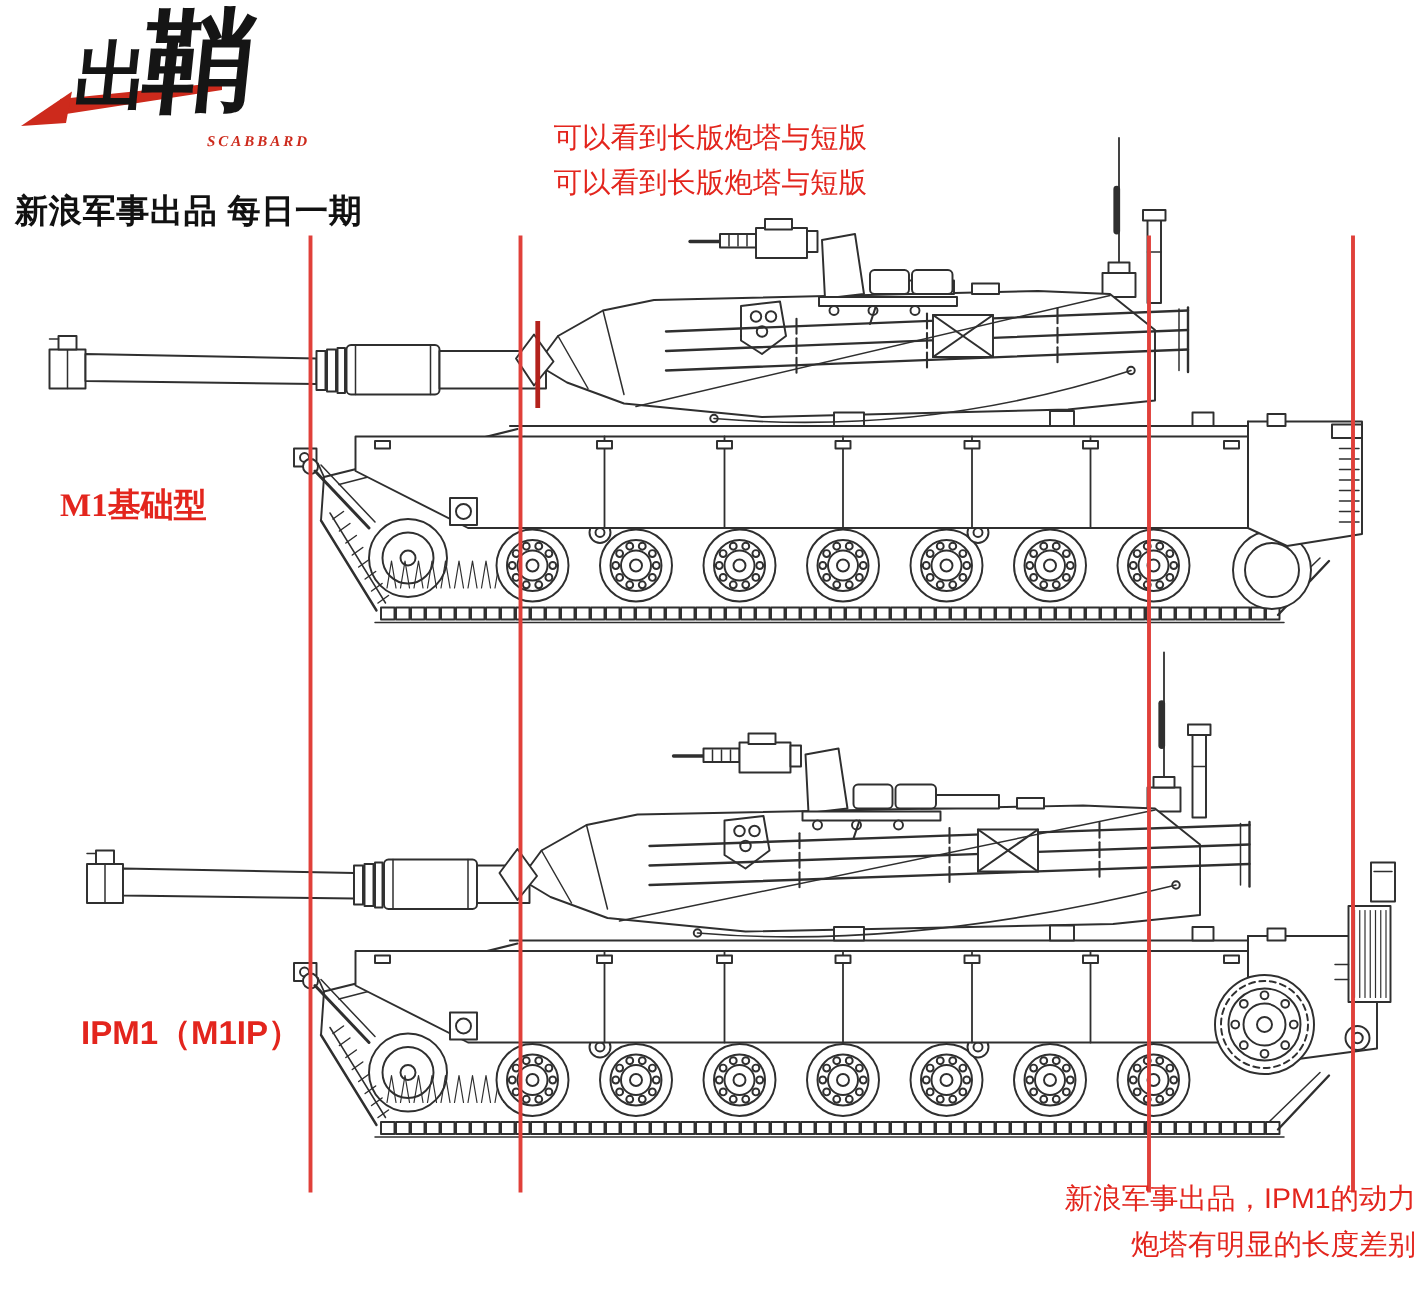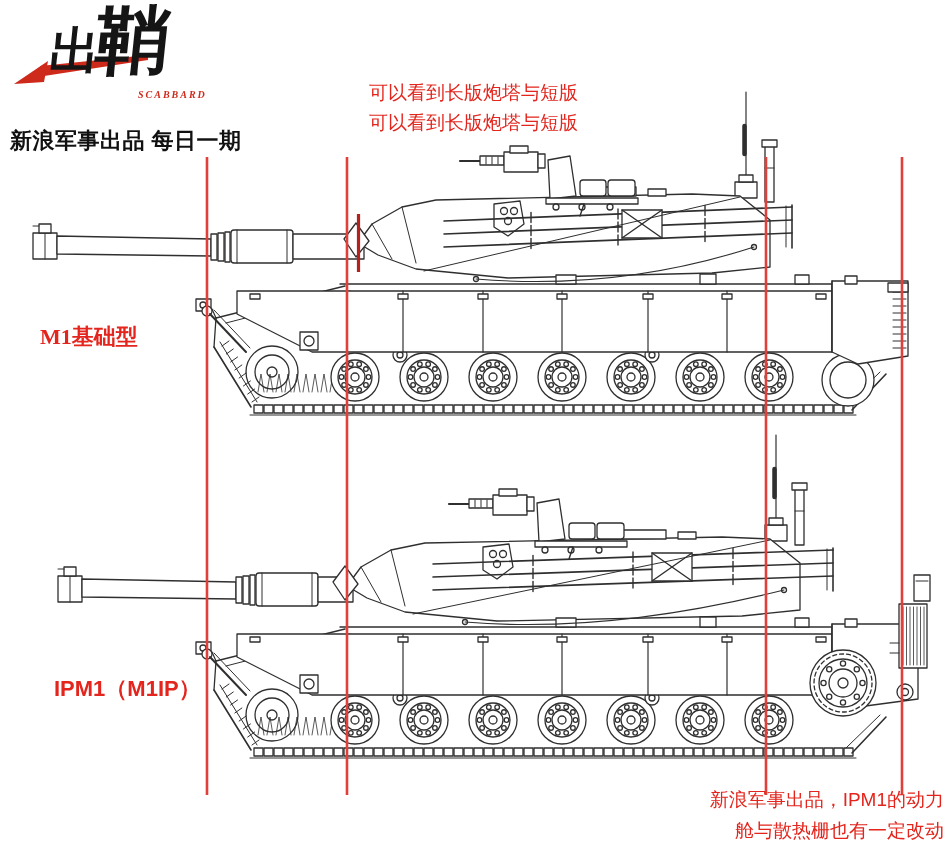--- a/index.html
+++ b/index.html
@@ -669,17 +669,17 @@
   <div class="logo-second">鞘</div>
   <div class="logo-sub">SCABBARD</div>
   <div class="tagline">新浪军事出品 每日一期</div>
 
   <div class="note" id="top-note">
     <div>可以看到长版炮塔与短版</div>
     <div>可以看到长版炮塔与短版</div>
   </div>
   <div class="note" id="bottom-note">
     <div>新浪军事出品，IPM1的动力</div>
-    <div>舱与散热栅也有一定改动</div>
+    <div>炮塔有明显的长度差别</div>
   </div>
   <div class="tank-label" id="label-m1">M1基础型</div>
   <div class="tank-label" id="label-ipm1">IPM1（M1IP）</div>
 </div>
 
 </body></html>

